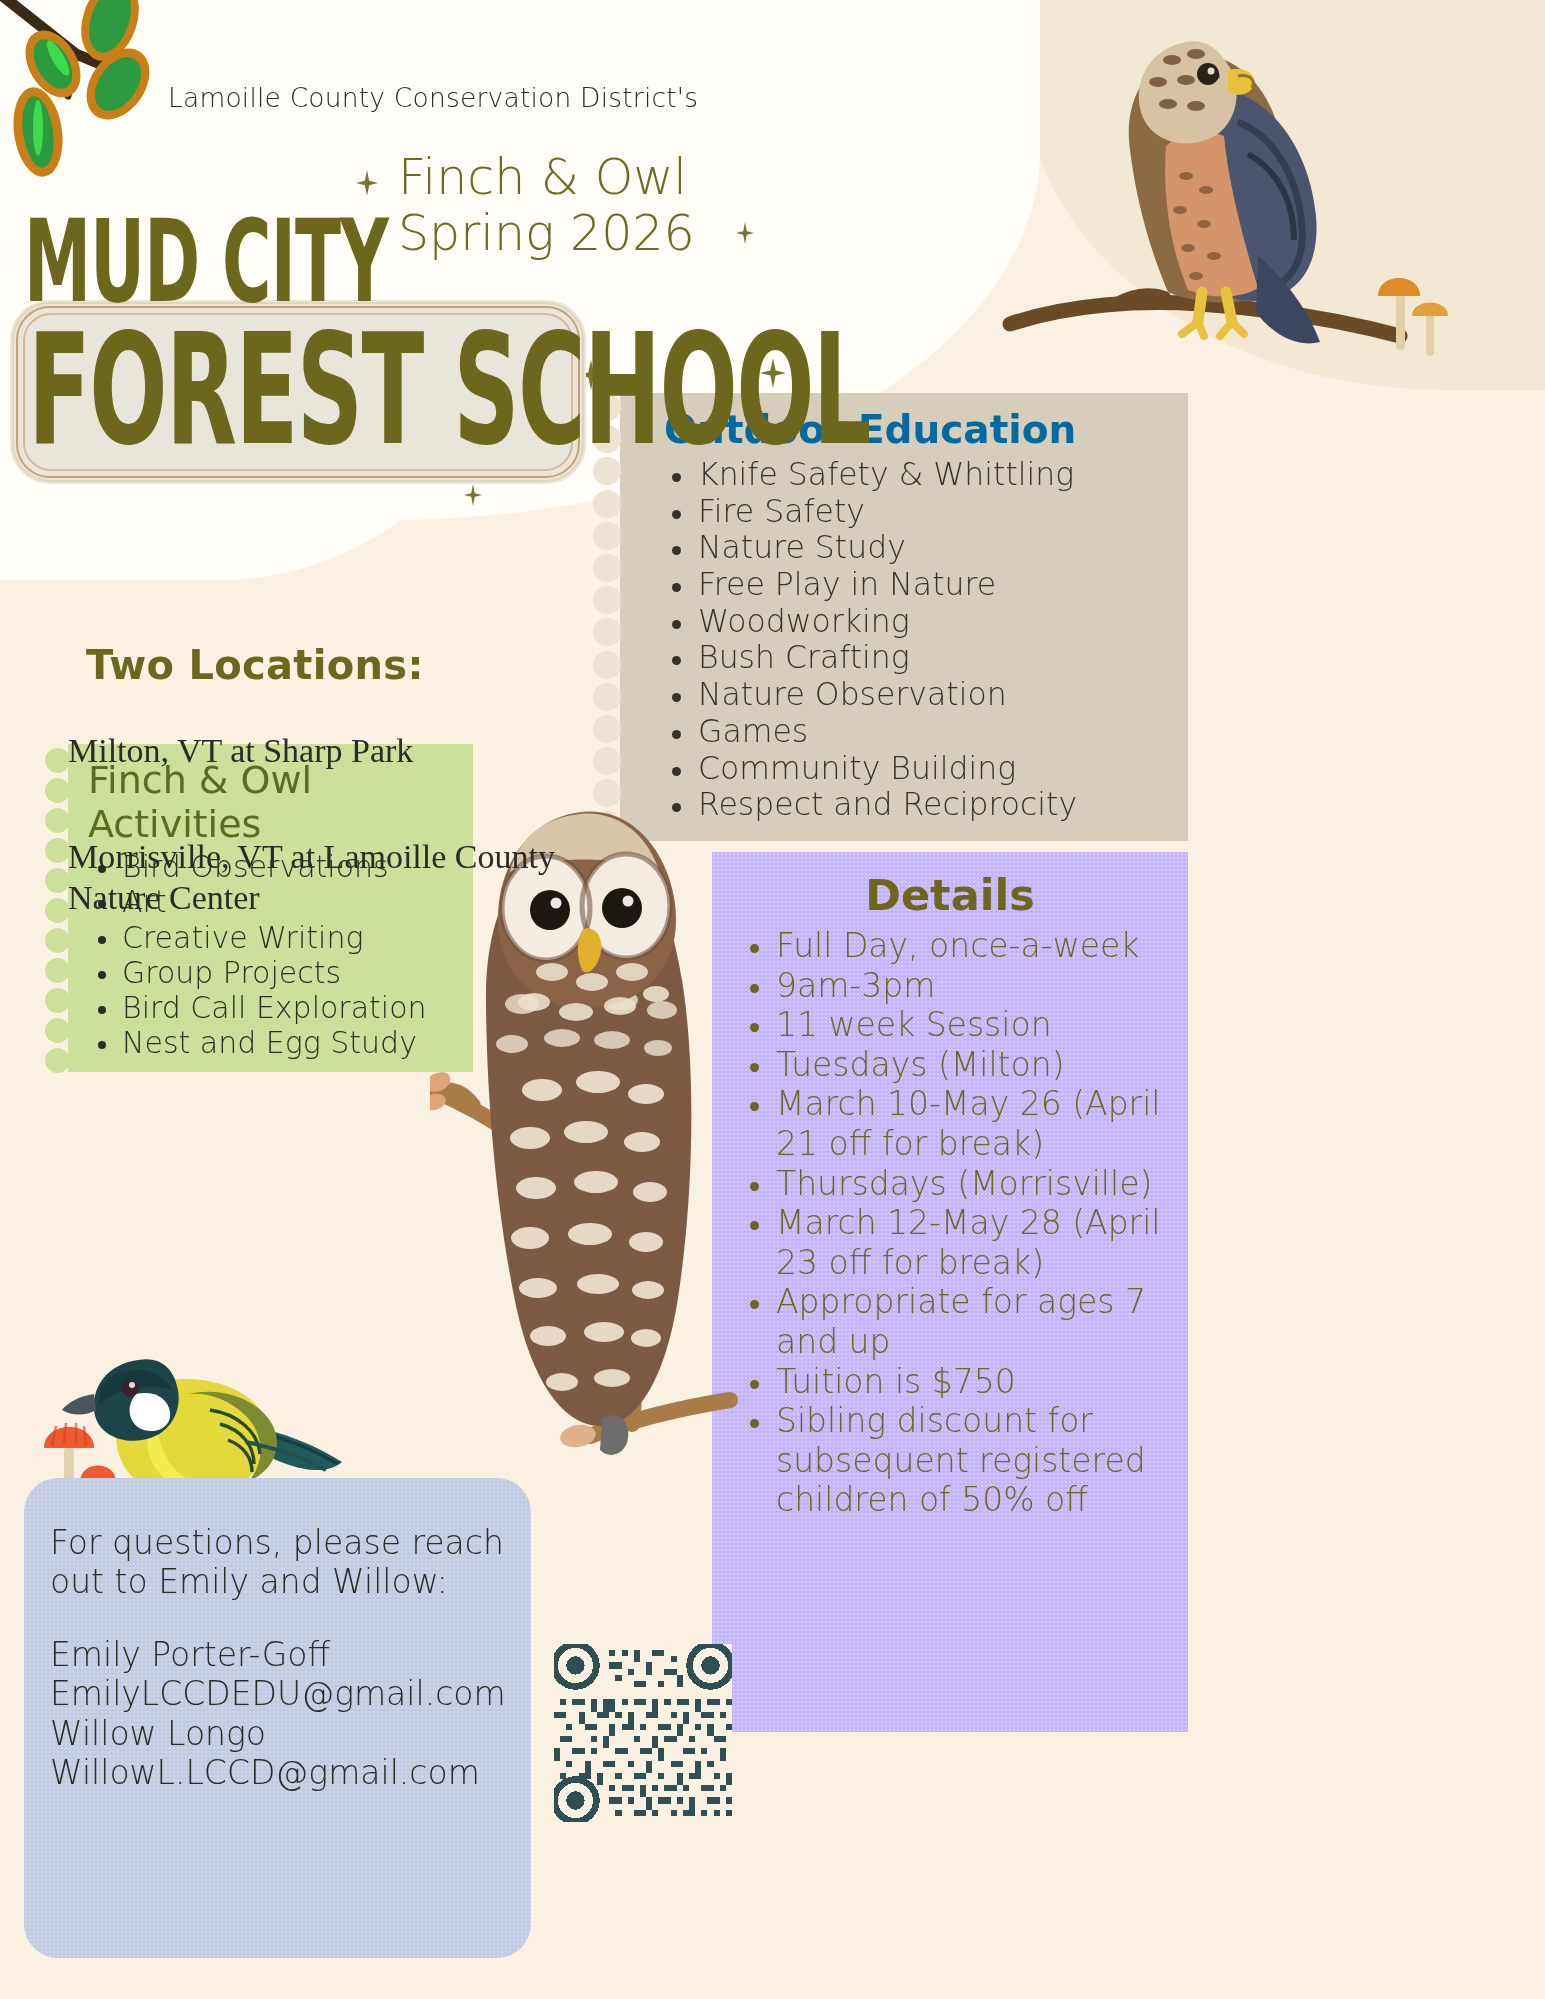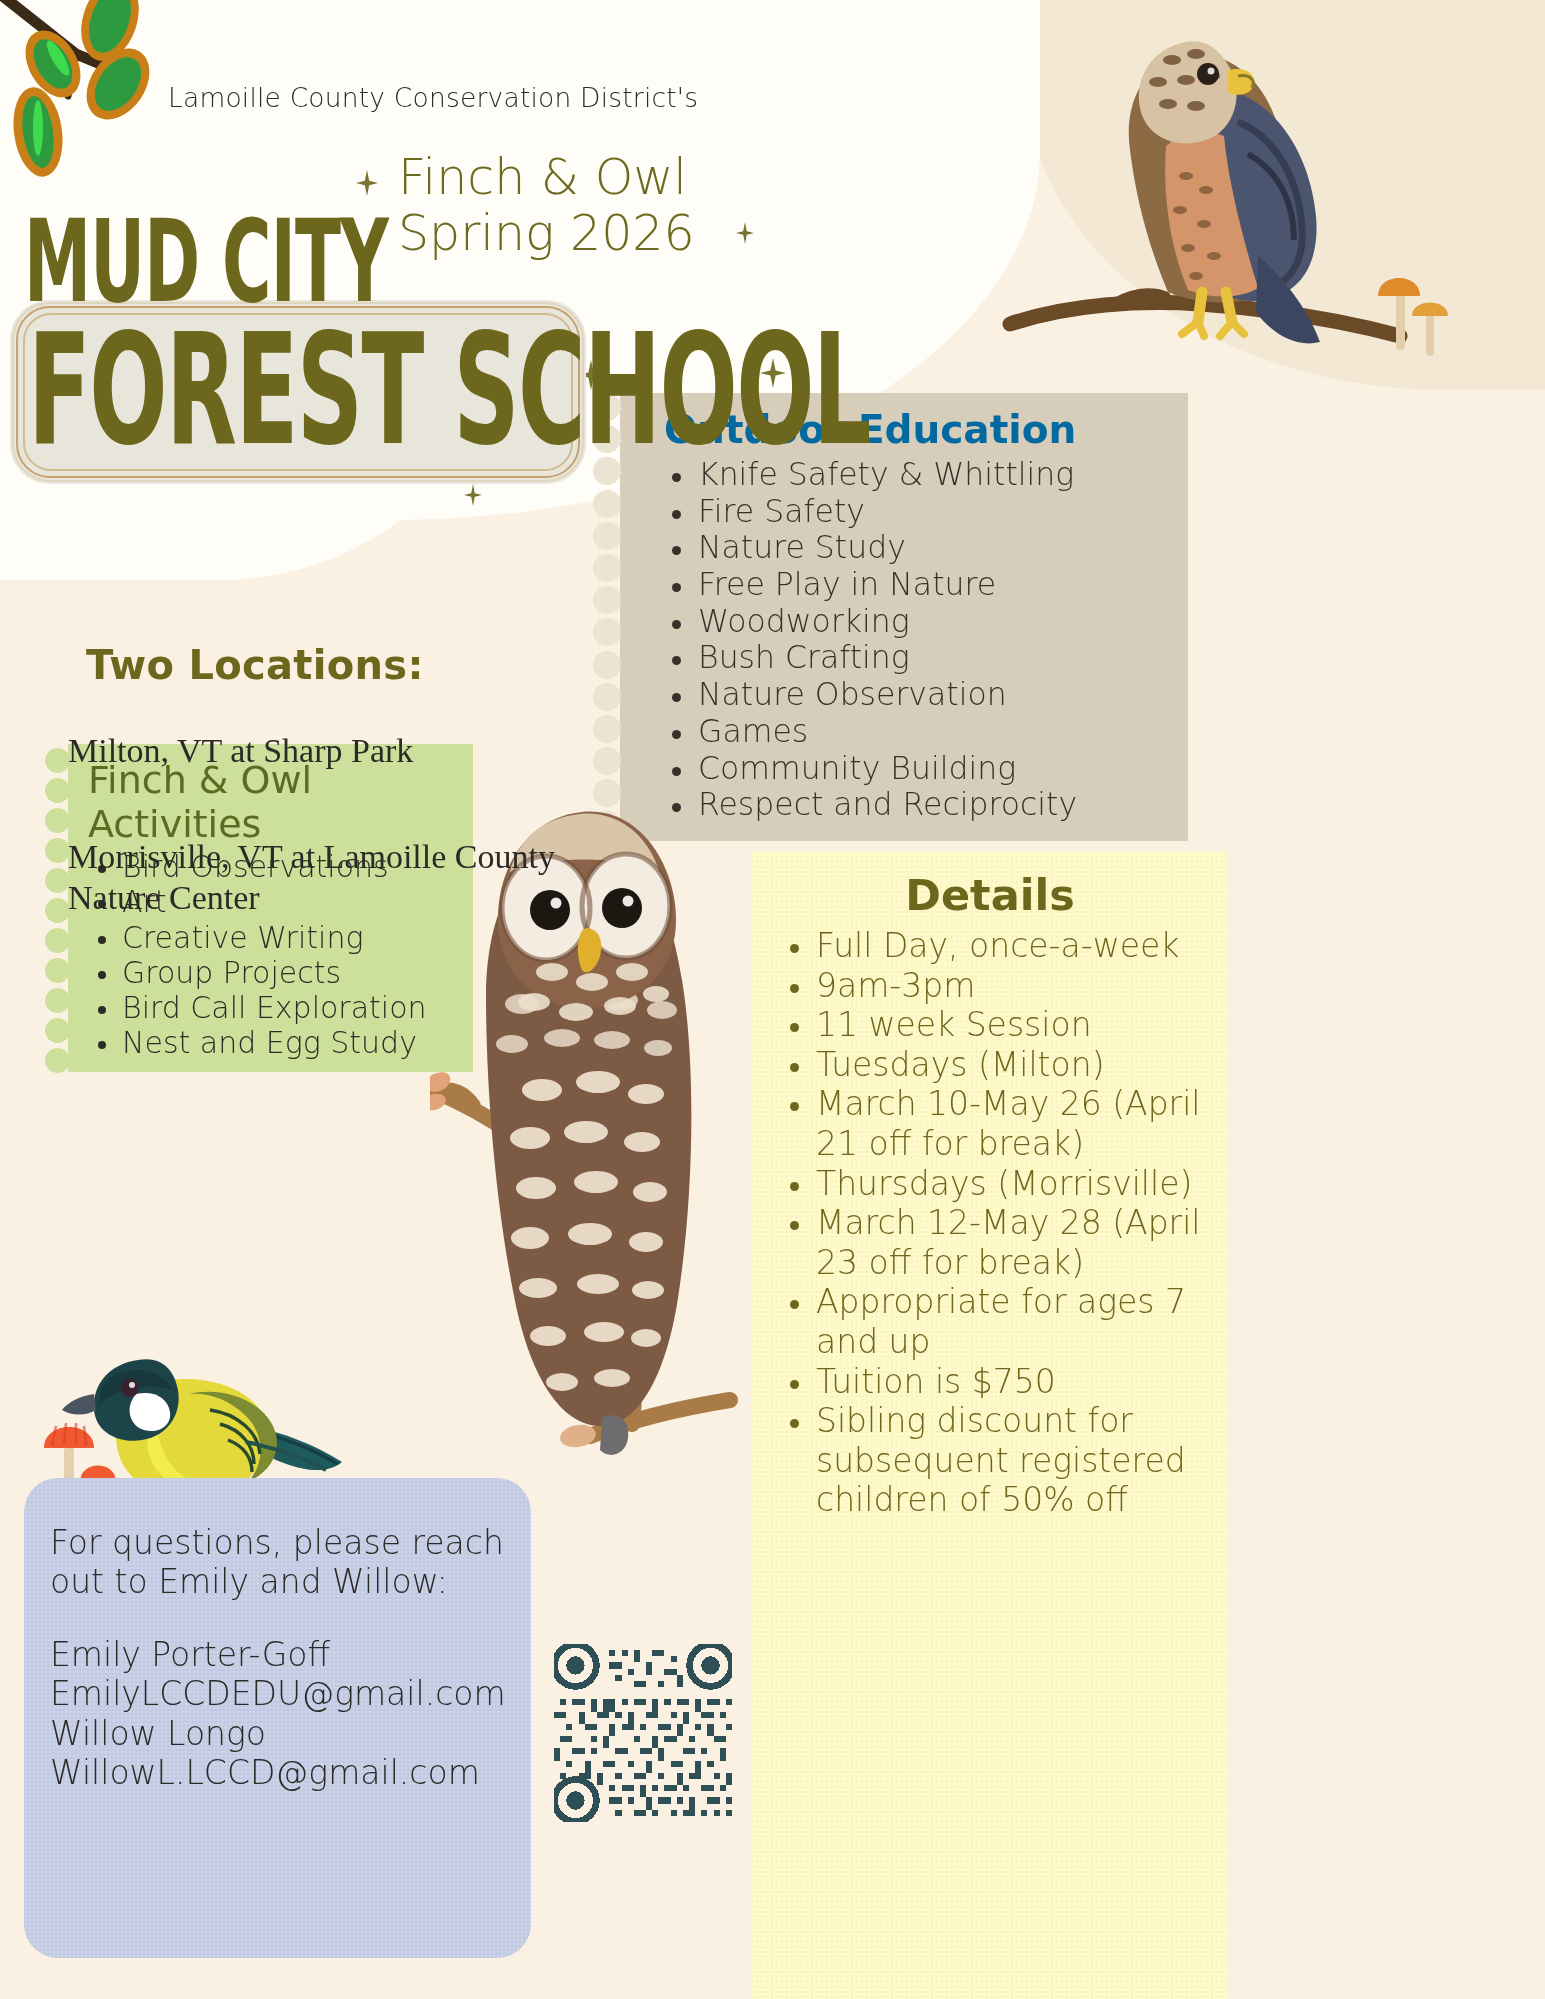--- a/index.html
+++ b/index.html
@@ -138,23 +138,22 @@
     position:relative;color:#2e2b24;font-size:30px;line-height:1.175;
     font-family:"DejaVu Sans", sans-serif;font-weight:300;white-space:nowrap;
   }
   .fa-list li::before{
     content:"";position:absolute;left:-24px;top:16px;width:8px;height:8px;
     border-radius:50%;background:#2e2b24;
   }
 
   
   .det-card{
-    position:absolute;left:712px;top:852px;width:476px;height:1147px;z-index:5;
-    background:#fef9c3;
-    margin-left:40px;
+    position:absolute;left:712px;top:852px;width:476px;height:880px;z-index:5;
+    background:#c4b5fd;
   }
   .det-card::before{
     content:"";position:absolute;inset:0;opacity:.5;
     background-image:
       radial-gradient(rgba(255,255,255,.55) 1px, transparent 1px),
       radial-gradient(rgba(120,140,150,.20) 1px, transparent 1px);
     background-size:4px 4px, 5px 5px;
     background-position:0 0, 2px 2px;
     pointer-events:none;
   }

